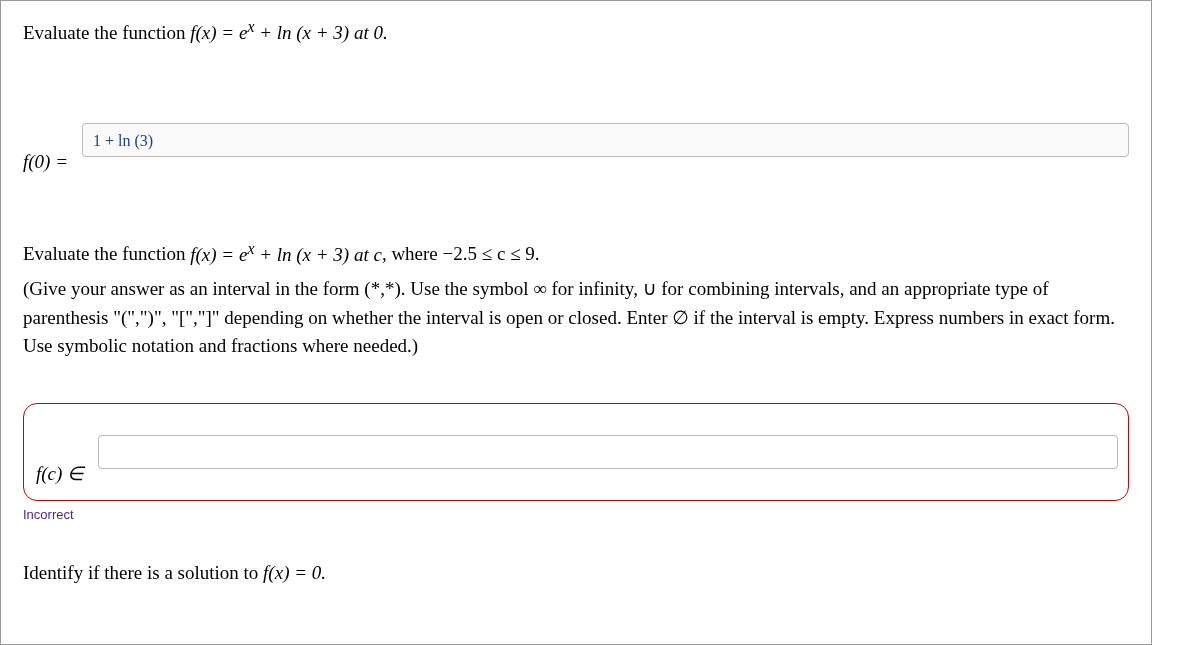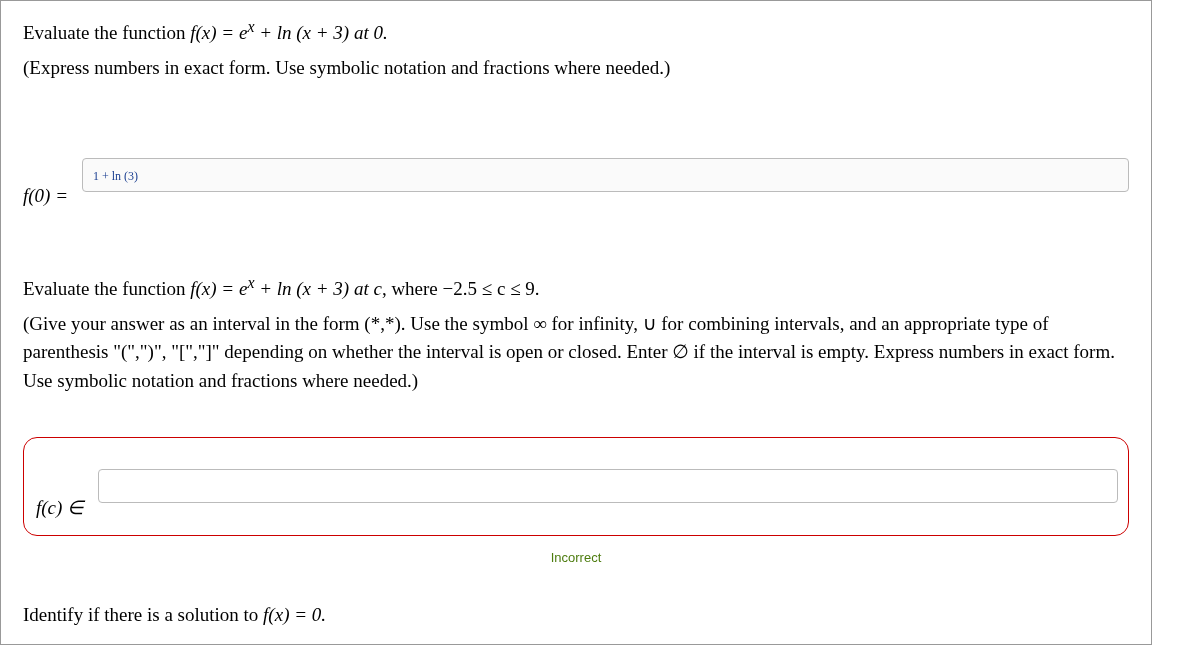--- a/index.html
+++ b/index.html
@@ -44,44 +44,42 @@
     margin-top: 44px;
   }
   .input-field {
     flex: 1;
     height: 34px;
     border: 1px solid #bbb;
     border-radius: 4px;
     background: #fafafa;
     padding: 4px 10px;
     font-family: "Times New Roman", serif;
-    font-size: 12px;
+    font-size: 16px;
     color: #1b3f91;
     line-height: 26px;
   }
   .input-field.empty { background: #fff; }
   .incorrect-msg {
-    color: #4d7c0f;
+    color: #4c1d95;
     font-family: Arial, Helvetica, sans-serif;
     font-size: 13px;
-    margin-top: 12px;
+    margin-top: 4px;
     margin-bottom: 30px;
-    text-align: center;
   }
   .q3 { margin-top: 31px; }
 </style>
 </head>
 <body>
 <div class="container">
 
   <div class="question-block">
     <p class="instruction">
       <span>Evaluate the function </span><span class="math"><span>f(x) = e</span><sup class="sup">x</sup><span> + ln (x + 3) at 0.</span></span>
     </p>
-    <p class="instruction">(Express numbers in exact form. Use symbolic notation and fractions where needed.)</p>
 
     <div class="answer-row">
       <span class="label">f(0) =</span>
       <div class="input-field">1 + ln (3)</div>
     </div>
   </div>
 
   <div class="question-block" style="margin-top:60px;">
     <p class="instruction">
       <span>Evaluate the function </span><span class="math"><span>f(x) = e</span><sup class="sup">x</sup><span> + ln (x + 3) at </span><span>c</span></span><span>, where −2.5 ≤ c ≤ 9.</span>

